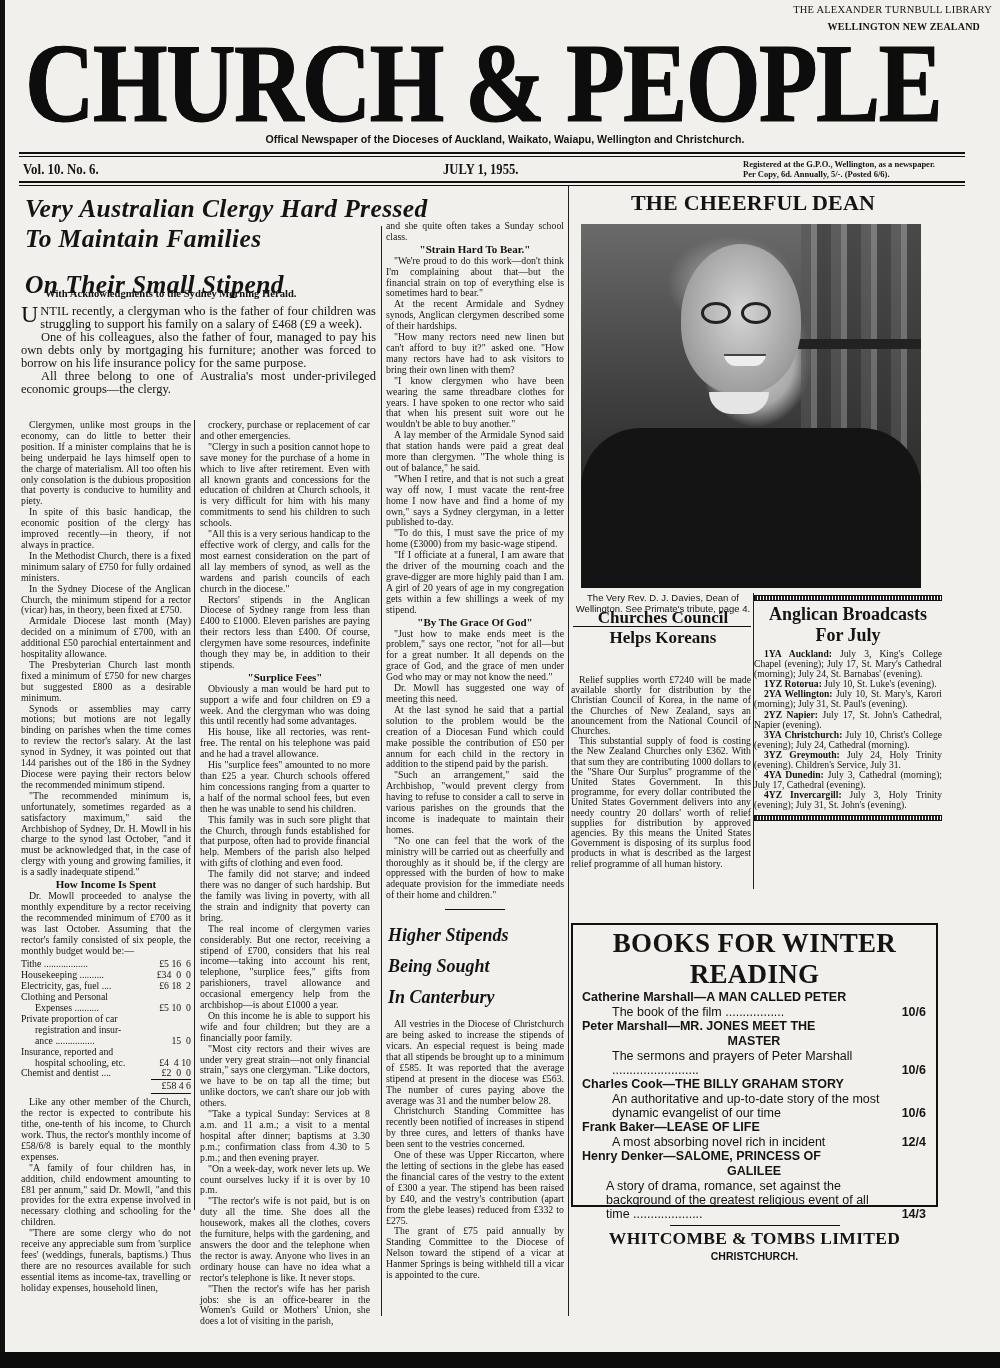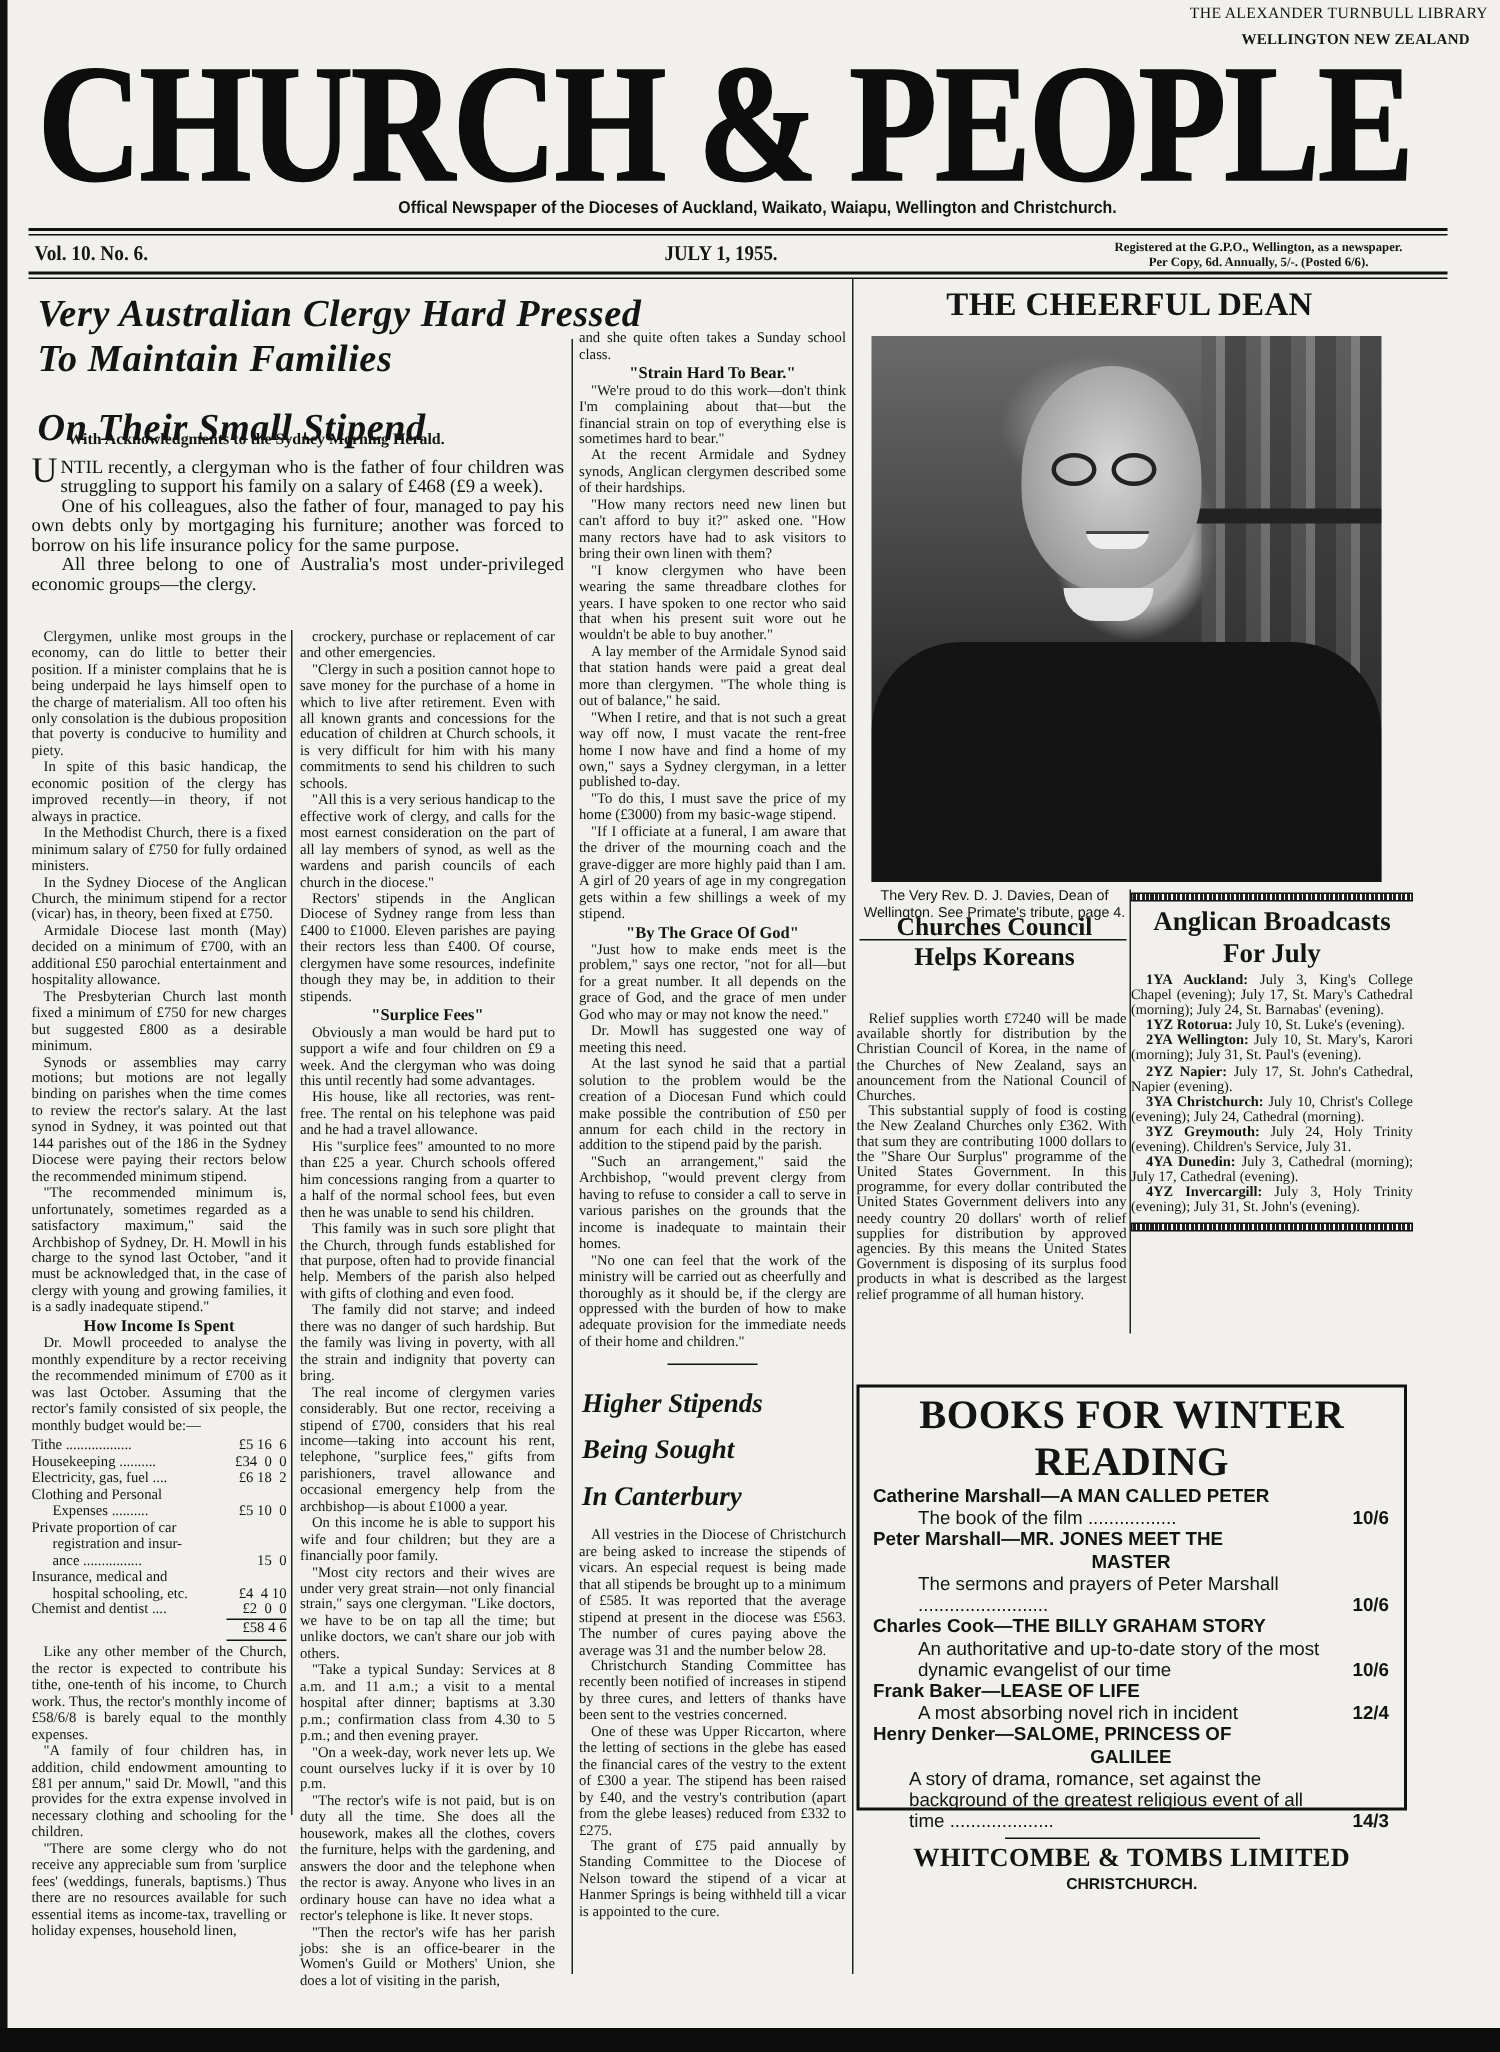--- a/index.html
+++ b/index.html
@@ -28,21 +28,21 @@
   }
   .subtitle {
     position: absolute; left: 0; top: 133px; width: 1000px; text-align: center;
     font-family: "Liberation Sans", sans-serif; font-weight: bold; font-size: 11.5px;
     transform: scaleX(.92);
   }
   .rule-double { position: absolute; left: 14px; width: 946px; height: 5px; border-top: 2px solid #111; border-bottom: 1px solid #111; }
   .issue-line { position: absolute; left: 18px; top: 160px; width: 940px; height: 22px; font-size: 14px; }
   .issue-line .vol { position: absolute; left: 0; top: 2px; font-weight: bold; transform: scaleX(.92); transform-origin: left; }
   .issue-line .date { position: absolute; left: 420px; top: 2px; font-weight: bold; transform: scaleX(.9); transform-origin: left; }
-  .issue-line .reg { position: absolute; right: 28px; top: 0; font-size: 8.5px; line-height: 9.5px; text-align: center; font-weight: bold; }
+  .issue-line .reg { position: absolute; right: 28px; top: 0; font-size: 8.5px; line-height: 9.5px; text-align: left; font-weight: bold; }
 
   
   .headline {
     position: absolute; left: 20px; top: 196px; width: 355px;
     font-family: "Liberation Serif", serif; font-weight: bold; font-style: italic;
     font-size: 25.5px; line-height: 25px; letter-spacing: .4px; white-space: nowrap;
   }
   .ack { position: absolute; left: 40px; top: 288px; font-size: 10.6px; font-weight: bold; }
   .lead { position: absolute; left: 16px; top: 305px; width: 355px; font-size: 12.5px; line-height: 13px; text-align: justify; }
   .lead p { text-indent: 20px; }
@@ -184,21 +184,21 @@
         </div>
       <div class="row">
           <span class="item indent">registration and insur-</span>
           <span class="amt"></span>
         </div>
       <div class="row">
           <span class="item indent">ance ................</span>
           <span class="amt">15  0</span>
         </div>
       <div class="row">
-          <span class="item">Insurance, medical and</span>
+          <span class="item">Insurance, reported and</span>
           <span class="amt"></span>
         </div>
       <div class="row">
           <span class="item indent">hospital schooling, etc.</span>
           <span class="amt">£4  4 10</span>
         </div>
       <div class="row">
           <span class="item">Chemist and dentist ....</span>
           <span class="amt">£2  0  0</span>
         </div>

